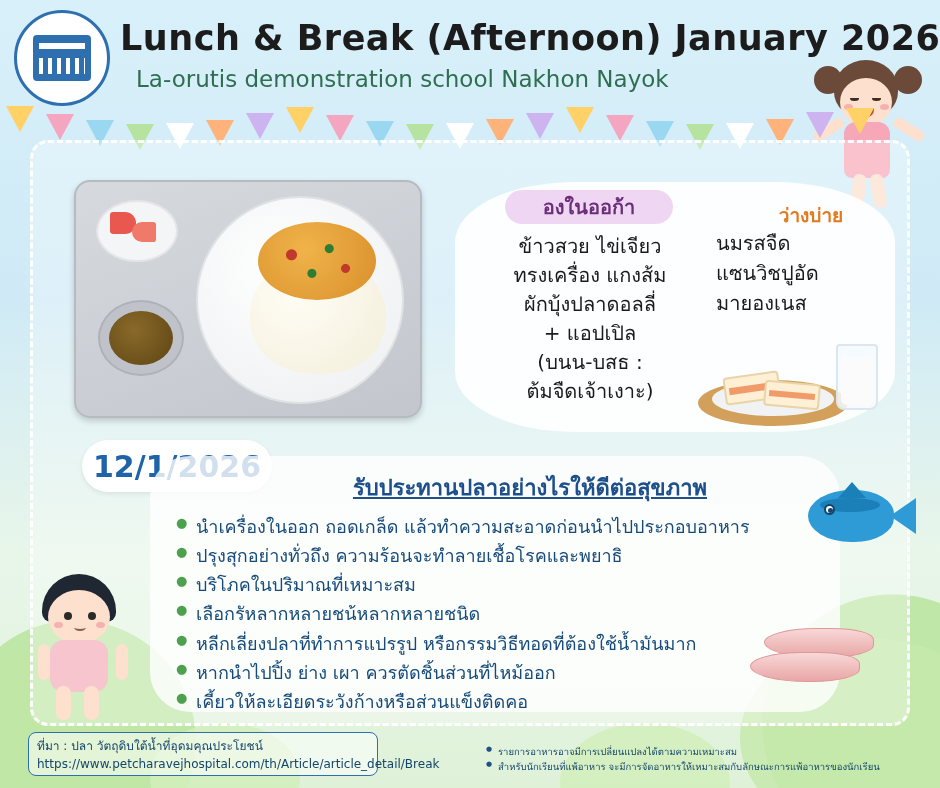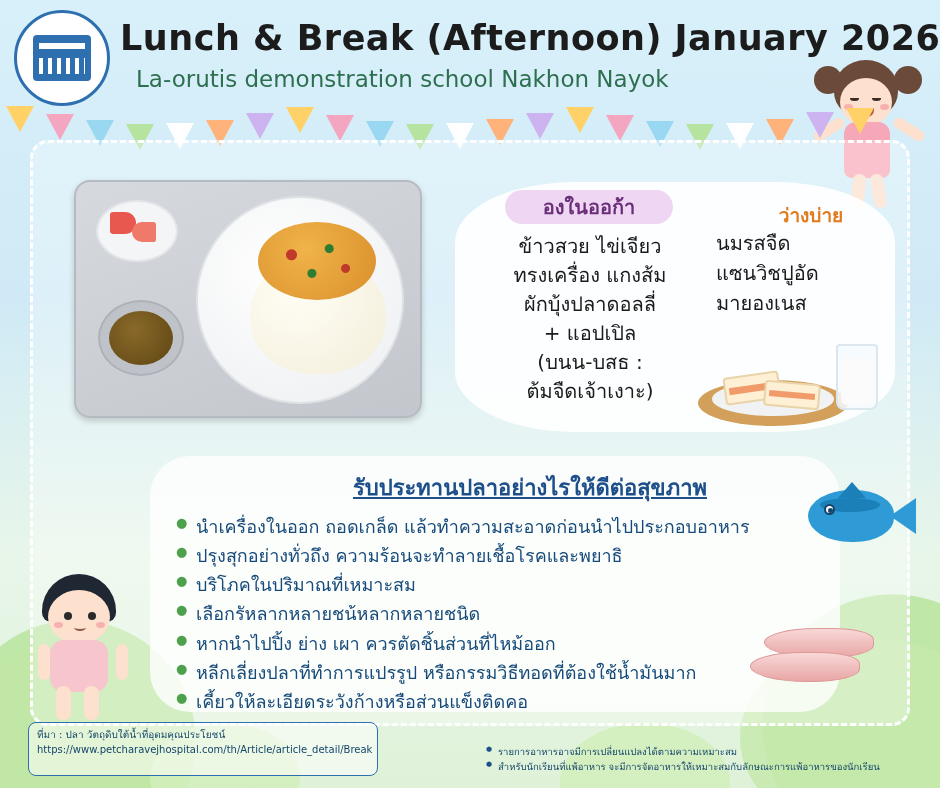--- a/index.html
+++ b/index.html
@@ -237,24 +237,24 @@
   .boy .body { position:absolute; left:28px; top:66px; width:58px; height:52px; background:#f6c5cd; border-radius:14px; }
   .boy .arm { position:absolute; top:70px; width:12px; height:36px; background:#fde0cd; border-radius:6px; }
   .boy .arm.l { left:16px; }
   .boy .arm.r { right:14px; }
   .boy .leg { position:absolute; top:112px; width:15px; height:34px; background:#fde0cd; border-radius:7px; }
   .boy .leg.l { left:34px; }
   .boy .leg.r { left:62px; }
 
   
   .source-box {
-    position:absolute; left: 28px; bottom: 12px; width: 350px; height: 54px;
+    position:absolute; left: 28px; bottom: 12px; width: 350px; height: 44px;
     border: 1px solid #2e6fb0; border-radius: 8px; background: rgba(255,255,255,.55);
     padding: 4px 8px;
-    font-family:"DejaVu Sans", sans-serif; font-size: 10px; color:#14456b; line-height:1.5;
+    font-family:"DejaVu Sans", sans-serif; font-size: 12px; color:#14456b; line-height:1.5;
   }
   .footer-right { position:absolute; right: 26px; bottom: 14px; width: 430px; text-align:left; }
   .footer-right .org {
     font-family:"DejaVu Sans", sans-serif; font-size: 13px; color:#1d4f8a; font-weight:bold; margin-bottom:3px;
   }
   .footer-right ul { margin:0; padding:0; list-style:none; }
   .footer-right li { position:relative; padding-left:14px; font-family:"DejaVu Sans", sans-serif; font-size:9.5px; color:#14456b; line-height:1.6; }
   .footer-right li:before { content:"\25CF"; position:absolute; left:2px; top:0; font-size:7px; color:#1d4f8a; }
 </style>
 </head>
@@ -342,30 +342,31 @@
 มายองเนส</div>
 
   <div class="snack-pic">
     <div class="board"></div>
     <div class="plate"></div>
     <div class="sw1"></div>
     <div class="sw2"></div>
     <div class="glass"></div>
   </div>
 
+  <div class="date-bubble">12/1/2026</div>
 
   <div class="tips-panel"></div>
   <div class="tips-title">รับประทานปลาอย่างไรให้ดีต่อสุขภาพ</div>
   <ul class="tips-list" id="tips-list">
       <li>นำเครื่องในออก ถอดเกล็ด แล้วทำความสะอาดก่อนนำไปประกอบอาหาร</li>
       <li>ปรุงสุกอย่างทั่วถึง ความร้อนจะทำลายเชื้อโรคและพยาธิ</li>
       <li>บริโภคในปริมาณที่เหมาะสม</li>
       <li>เลือกรัหลากหลายชน้หลากหลายชนิด</li>
+      <li>หลีกเลี่ยงปลาที่ทำการแปรรูป หรือกรรมวิธีทอดที่ต้องใช้น้ำมันมาก</li>
       <li>หากนำไปปิ้ง ย่าง เผา ควรตัดชิ้นส่วนที่ไหม้ออก</li>
-      <li>หลีกเลี่ยงปลาที่ทำการแปรรูป หรือกรรมวิธีทอดที่ต้องใช้น้ำมันมาก</li>
       <li>เคี้ยวให้ละเอียดระวังก้างหรือส่วนแข็งติดคอ</li>
     </ul>
 
   <div class="fish">
     <div class="tail"></div>
     <div class="body"></div>
     <div class="fin"></div>
     <div class="eye"></div>
   </div>
 

